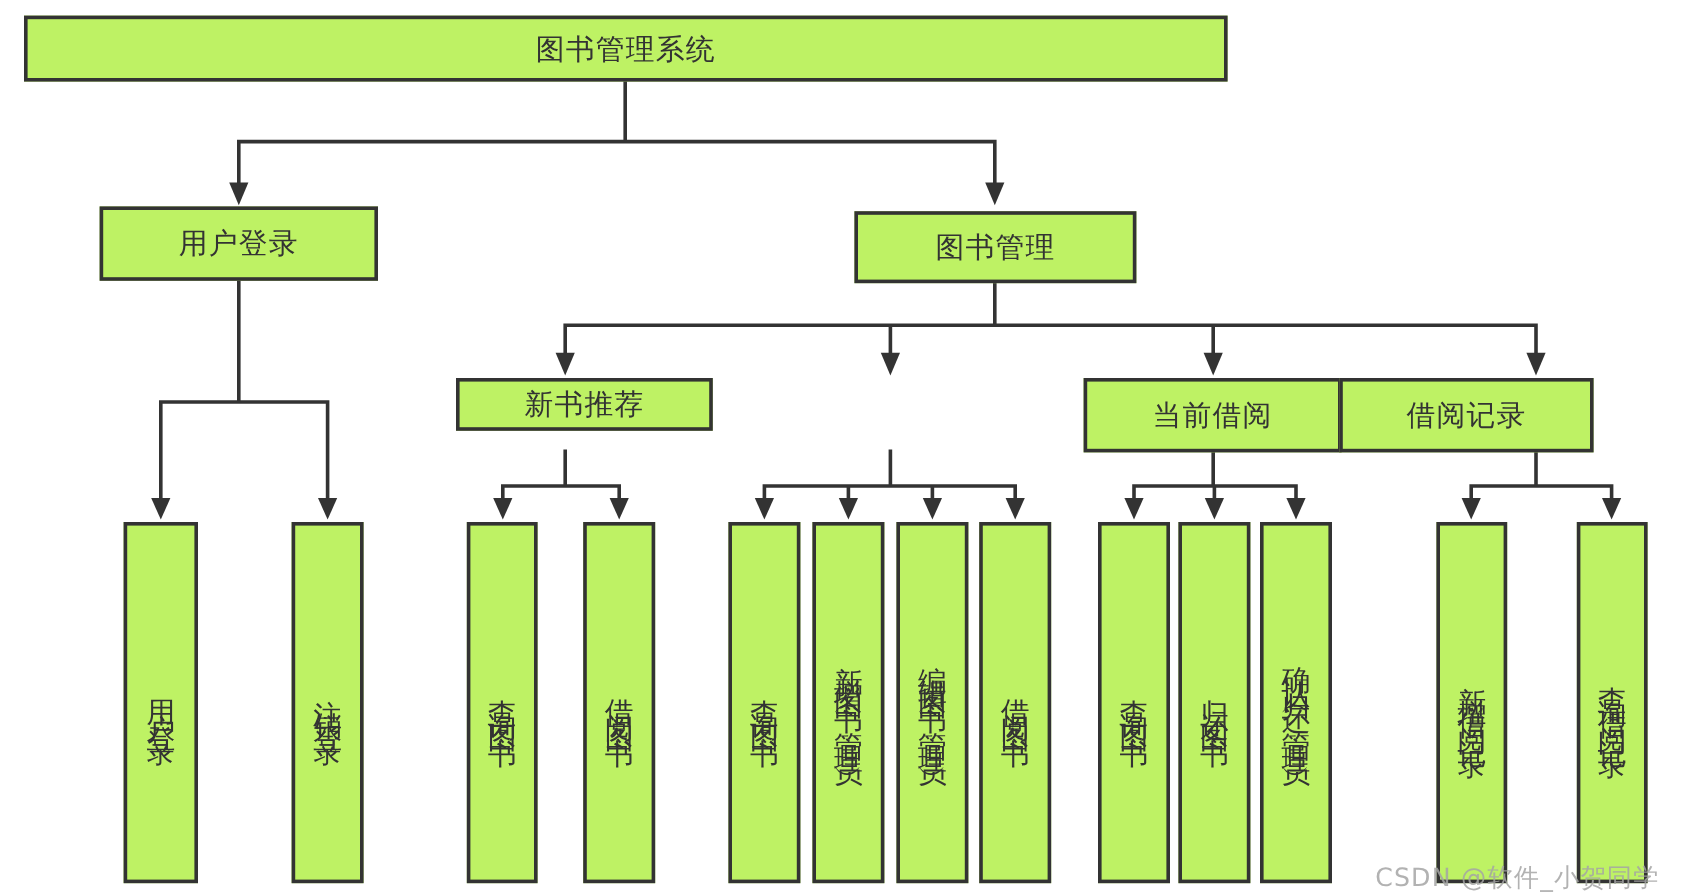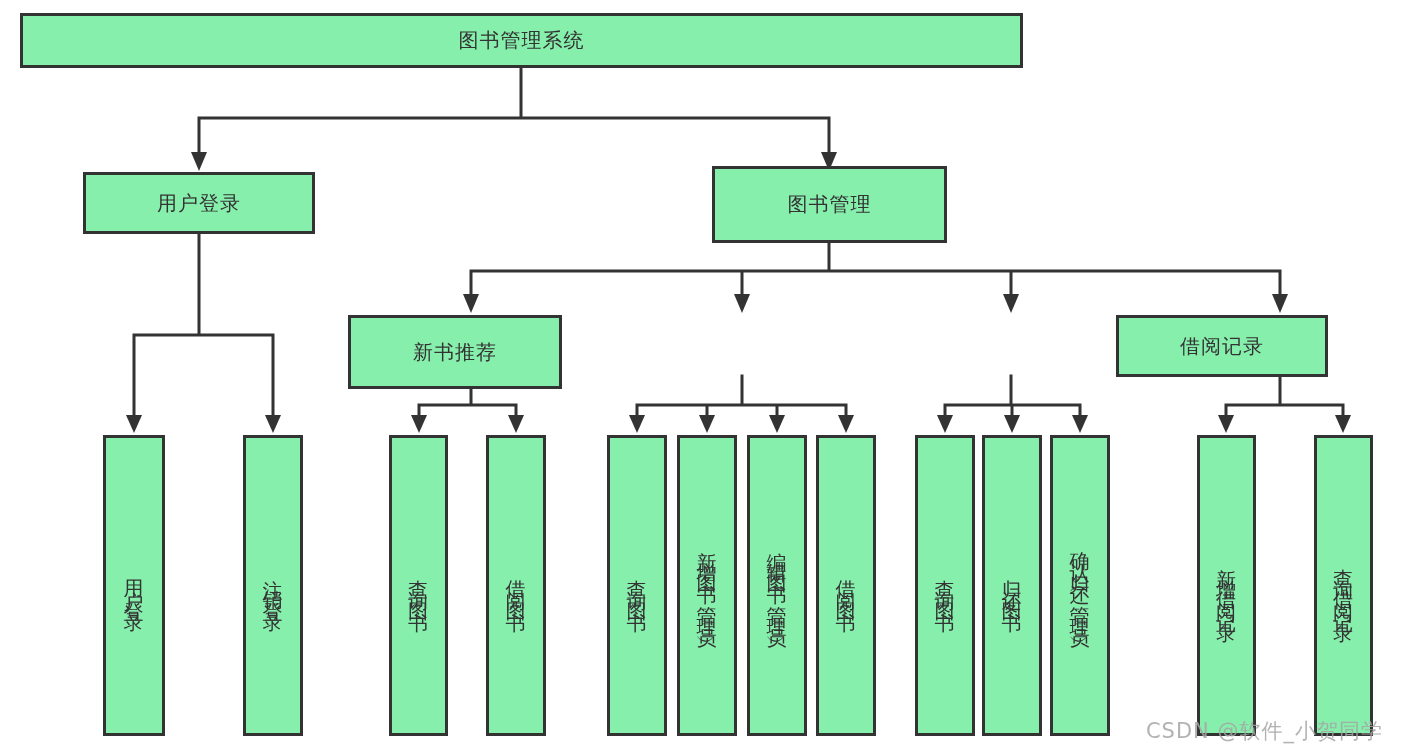--- a/index.html
+++ b/index.html
@@ -18,26 +18,26 @@
   #connectors {
     position: absolute;
     left: 0; top: 0;
     width: 1405px;
     height: 747px;
   }
   .node {
     position: absolute;
     box-sizing: border-box;
     border: 3px solid #333333;
-    background: #86efac;
+    background: #bef264;
     display: flex;
     align-items: center;
     justify-content: center;
     color: #333333;
-    font-size: 20px;
+    font-size: 24px;
     letter-spacing: 1px;
   }
   .node .hlabel {
     white-space: nowrap;
   }
   .node .vlabel {
     writing-mode: vertical-lr;
     text-orientation: mixed;
     letter-spacing: 11px;
     line-height: 1;
@@ -90,26 +90,29 @@
     </g>
   </svg>
 
   <div class="node" style="left:20px;top:13px;width:1003px;height:55px">
     <span class="hlabel">图书管理系统</span>
   </div>
 
   <div class="node" style="left:83px;top:172px;width:232px;height:62px">
     <span class="hlabel">用户登录</span>
   </div>
-  <div class="node" style="left:712px;top:166px;width:235px;height:77px">
+  <div class="node" style="left:712px;top:176px;width:235px;height:60px">
     <span class="hlabel">图书管理</span>
   </div>
 
-  <div class="node" style="left:348px;top:315px;width:214px;height:74px">
+  <div class="node" style="left:380px;top:315px;width:214px;height:44px">
     <span class="hlabel">新书推荐</span>
+  </div>
+  <div class="node" style="left:903px;top:315px;width:215px;height:62px">
+    <span class="hlabel">当前借阅</span>
   </div>
   <div class="node" style="left:1116px;top:315px;width:212px;height:62px">
     <span class="hlabel">借阅记录</span>
   </div>
 
   <div class="node" style="left:103px;top:435px;width:62px;height:301px">
     <span class="vlabel">用户登录</span>
   </div>
   <div class="node" style="left:243px;top:435px;width:60px;height:301px">
     <span class="vlabel">注销登录</span>

